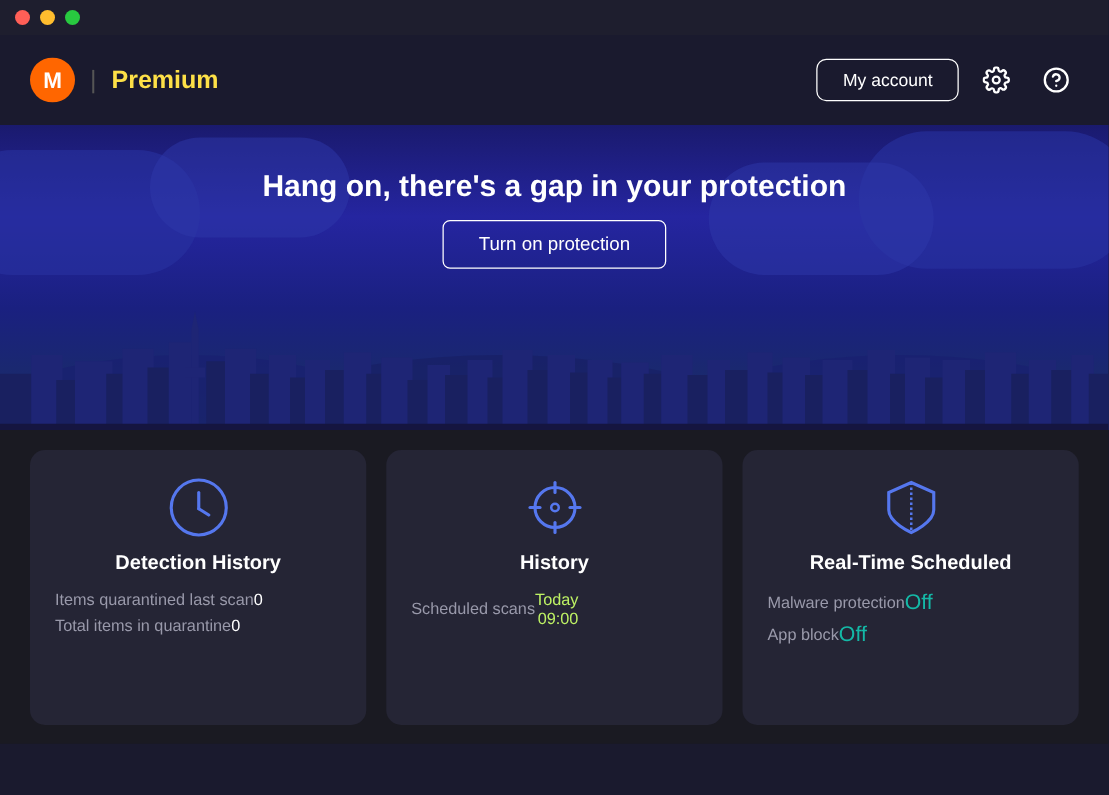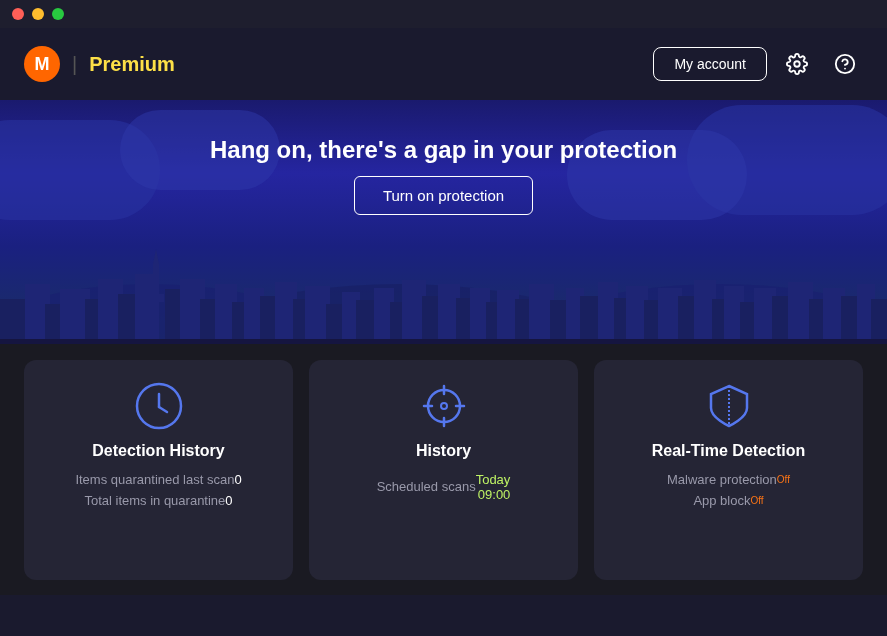--- a/index.html
+++ b/index.html
@@ -176,21 +176,21 @@
       color: #ffffff;
       font-size: 16px;
       font-weight: 700;
       margin-bottom: 12px;
       text-align: center;
     }
 
     .card-row {
       width: 100%;
       display: flex;
-      justify-content: center;
+      justify-content: flex-start;
       align-items: center;
       margin-bottom: 6px;
     }
 
     .card-label {
       color: #9999aa;
       font-size: 13px;
     }
 
     .card-value {
@@ -198,22 +198,22 @@
       font-size: 13px;
     }
 
     .card-value-blue {
       color: #bef264;
       font-size: 13px;
       text-align: right;
     }
 
     .card-value-off {
-      color: #f97316;
-      font-size: 10px;
+      color: #14b8a6;
+      font-size: 17px;
     }
 
     .scan-btn {
       position: absolute;
       bottom: 16px;
       left: 16px;
       right: 16px;
       background: #5566ee;
       border: none;
       border-radius: 8px;
@@ -383,21 +383,21 @@
     </div>
   </div>
 
   <div class="card">
     <div class="card-icon">
       <svg width="52" height="52" viewBox="0 0 52 52" fill="none">
         <path d="M26 6 L44 14 L44 28 C44 38 26 46 26 46 C26 46 8 38 8 28 L8 14 Z" stroke="#5577ee" stroke-width="2.5" fill="none"></path>
         <line x1="26" y1="6" x2="26" y2="46" stroke="#5577ee" stroke-width="2" stroke-dasharray="2 2"></line>
       </svg>
     </div>
-    <div class="card-title">Real-Time Detection</div>
+    <div class="card-title">Real-Time Scheduled</div>
     <div class="card-row">
       <span class="card-label">Malware protection</span>
       <span class="card-value-off">Off</span>
     </div>
     <div class="card-row">
       <span class="card-label">App block</span>
       <span class="card-value-off">Off</span>
     </div>
   </div>
 

